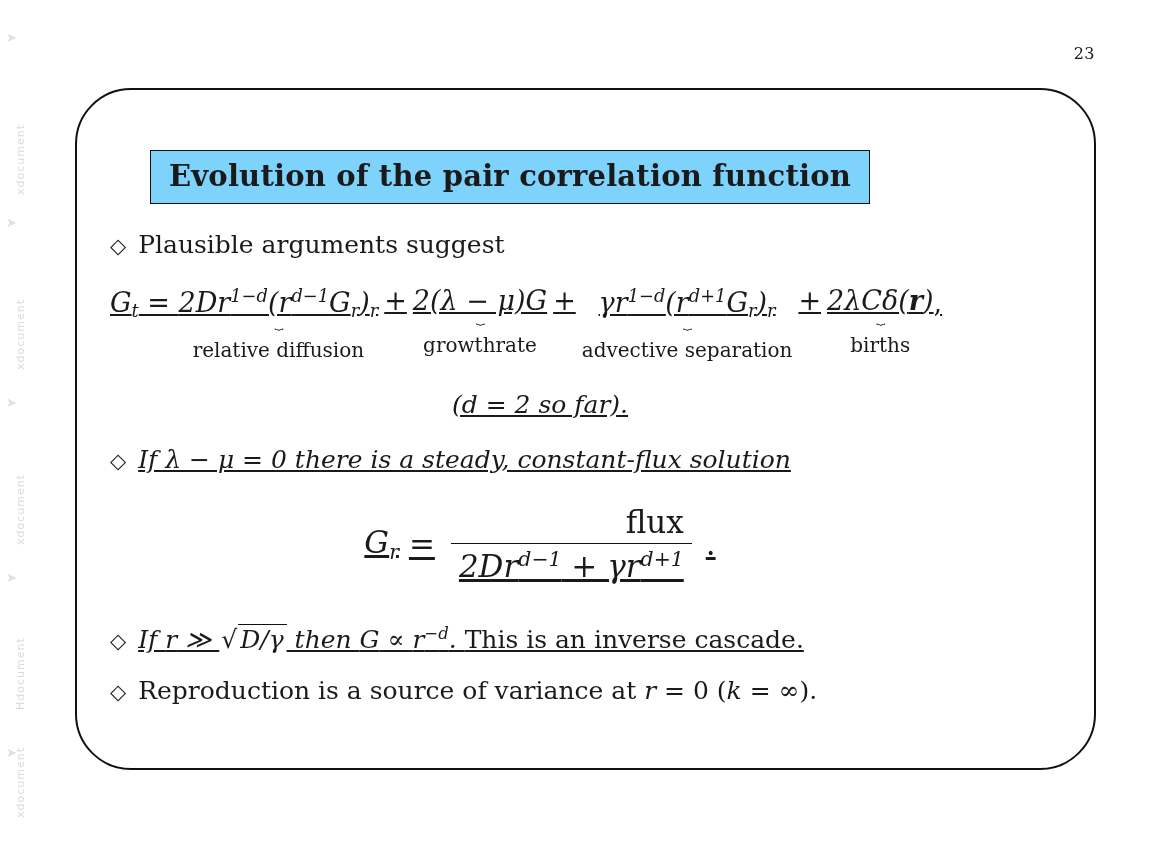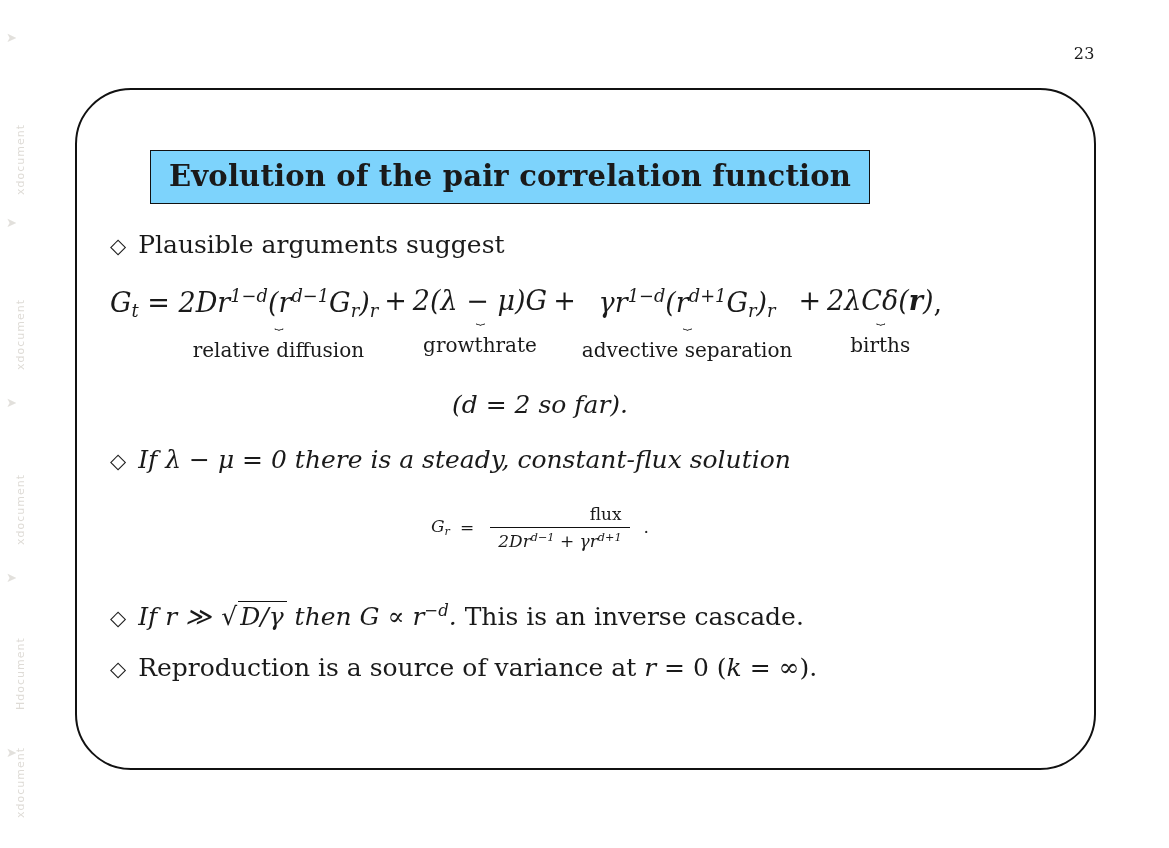--- a/index.html
+++ b/index.html
@@ -87,20 +87,21 @@
   }
   .diamond {
     font-size: 21px;
     margin-right: 12px;
     line-height: 1;
   }
 
   .math {
     font-family: "DejaVu Serif", serif;
     font-style: italic;
+    text-decoration: underline;
   }
   .up { font-style: normal; }
 
   
   .eq-main {
     margin-top: 26px;
     font-size: 27px;
     display: flex;
     align-items: flex-start;
     justify-content: flex-start;
@@ -134,21 +135,21 @@
     padding: 0 6px;
   }
 
   sup, sub { font-size: 0.66em; }
   sup { vertical-align: 0.55em; }
   sub { vertical-align: -0.28em; }
 
   
   .frac-eq {
     margin-top: 30px;
-    font-size: 17px;
+    font-size: 31px;
     display: flex;
     justify-content: center;
     align-items: center;
   }
   .frac {
     display: inline-block;
     vertical-align: middle;
     text-align: center;
     margin: 0 6px;
   }
@@ -161,21 +162,20 @@
   }
   .frac .den {
     display: block;
     padding: 3px 8px 0 8px;
   }
 
   .sqrt {
     display: inline-block;
     position: relative;
     padding-left: 2px;
-    margin-top: 10px;
   }
   .sqrt .radicand {
     border-top: 1.2px solid #111;
     padding: 0 3px 0 2px;
     margin-left: 1px;
     display: inline-block;
   }
 
   .line {
     font-size: 25px;

